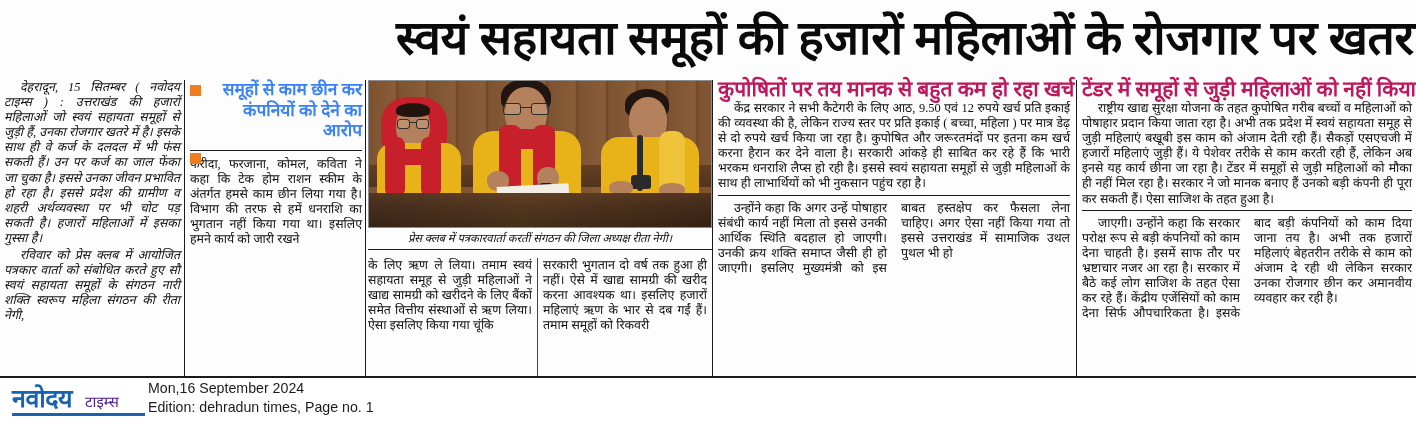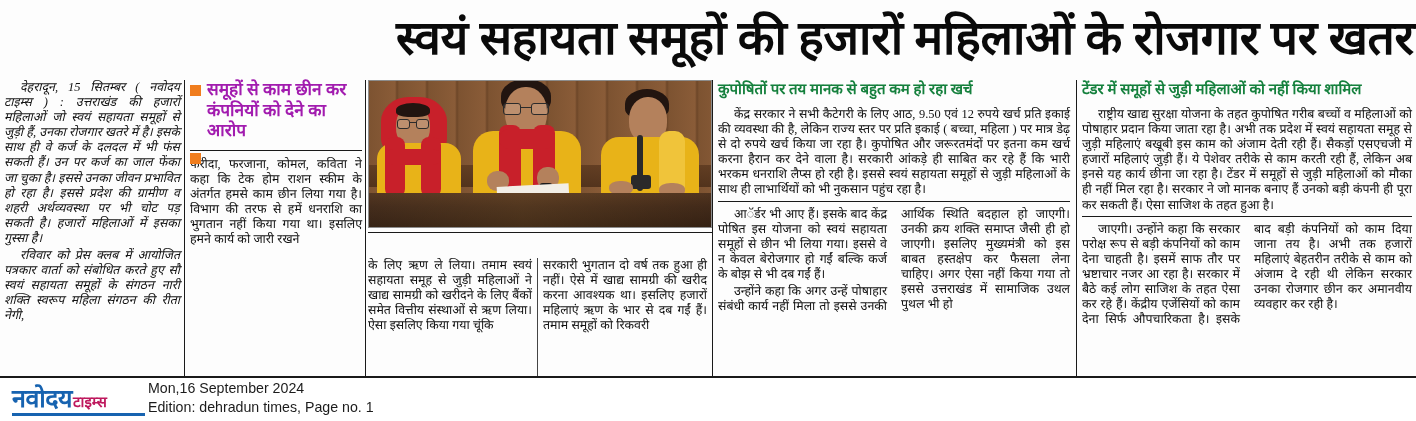--- a/index.html
+++ b/index.html
@@ -84,21 +84,22 @@
   
   #col2 { left: 190px; width: 172px; }
   .bullets { margin: 0 0 8px 0; padding: 0; list-style: none; }
   .bullet-li {
     position: relative;
     padding-left: 17px;
     font-weight: bold;
     font-size: 17.3px;
     line-height: 20.5px;
     margin-bottom: 6px;
-    color: #a21caf;
+    color: #3b82f6;
+    text-align: right;
   }
   .bullet-sq {
     position: absolute;
     left: 0;
     top: 5px;
     width: 11px;
     height: 11px;
     background: #f07d1e;
     display: block;
   }
@@ -178,24 +179,24 @@
     margin: 4px 0 6px 0;
   }
 
   
   #col3 { left: 368px; width: 164px; top: 178px; }
   #col4 { left: 543px; width: 164px; top: 178px; font-family: Liberation Serif, serif; }
 
   
   .sub-headline {
     font-weight: bold;
-    font-size: 15px;
+    font-size: 21px;
     line-height: 19px;
-    margin: 0 0 8px 0;
-    color: #15803d;
+    margin: 0 0 2px 0;
+    color: #be185d;
     white-space: nowrap;
   }
   #sec-a { left: 718px; width: 352px; }
   #sec-b { left: 1082px; width: 330px; }
   .sec-rule {
     border: none;
     border-top: 1.6px solid #1a1a1a;
     margin: 3px 0 5px 0;
   }
   .twocol-lower { column-count: 2; column-gap: 14px; }
@@ -225,25 +226,25 @@
   .logo-main {
     font-family: "Liberation Serif", "DejaVu Serif", serif;
     font-weight: bold;
     font-size: 25px;
     line-height: 25px;
     color: #1763b0;
     letter-spacing: -0.5px;
   }
   .logo-sub {
     font-family: "Liberation Serif", "DejaVu Serif", serif;
-    font-weight: bold;
+    font-weight: normal;
     font-size: 15px;
     line-height: 15px;
-    margin-left: 1px;
-    color: #be185d;
+    margin-left: 13px;
+    color: #4c1d95;
   }
   .logo-underline {
     position: absolute;
     left: 12px; top: 37px;
     width: 133px; height: 3px;
     background: #1763b0;
   }
   .meta {
     position: absolute;
     left: 148px;
@@ -333,41 +334,41 @@
           <div style="position:absolute; left:36px; top:46px; width:6px; height:56px; background:#2a2a2a; border-radius:3px;"></div>
           <div style="position:absolute; left:30px; top:86px; width:20px; height:14px; background:#2a2a2a; border-radius:3px;"></div>
           <div class="hand" style="left:8px; top:92px; width:24px; height:14px;"></div>
           <div class="hand" style="left:58px; top:94px; width:26px; height:14px;"></div>
         </div>
 
         <div class="paper-sheet" style="left:128px; bottom:26px; width:72px; height:16px;"></div>
         <div class="table-top"></div>
         <div class="table-shine"></div>
       </div>
+      <div class="caption">प्रेस क्लब में पत्रकारवार्ता करतीं संगठन की जिला अध्यक्ष रीता नेगी।</div>
       <hr class="caption-rule">
     </div>
 
     <div class="col" id="col3">
       <p class="para noindent">के लिए ऋण ले लिया। तमाम स्वयं सहायता समूह से जुड़ी महिलाओं ने खाद्य सामग्री को खरीदने के लिए बैंकों समेत वित्तीय संस्थाओं से ऋण लिया। ऐसा इसलिए किया गया चूंकि</p>
     </div>
 
     <div class="vrule thin" style="left:537px; top:178px; height:118px;"></div>
 
     <div class="col" id="col4">
       <p class="para noindent">सरकारी भुगतान दो वर्ष तक हुआ ही नहीं। ऐसे में खाद्य सामग्री की खरीद करना आवश्यक था। इसलिए हजारों महिलाएं ऋण के भार से दब गईं हैं। तमाम समूहों को रिकवरी</p>
     </div>
 
     <div class="vrule" style="left:712px; top:0; height:296px;"></div>
 
     <div class="col" id="sec-a">
       <div class="sub-headline">कुपोषितों पर तय मानक से बहुत कम हो रहा खर्च</div>
       <p class="para">केंद्र सरकार ने सभी कैटेगरी के लिए आठ, 9.50 एवं 12 रुपये खर्च प्रति इकाई की व्यवस्था की है, लेकिन राज्य स्तर पर प्रति इकाई ( बच्चा, महिला ) पर मात्र डेढ़ से दो रुपये खर्च किया जा रहा है। कुपोषित और जरूरतमंदों पर इतना कम खर्च करना हैरान कर देने वाला है। सरकारी आंकड़े ही साबित कर रहे हैं कि भारी भरकम धनराशि लैप्स हो रही है। इससे स्वयं सहायता समूहों से जुड़ी महिलाओं के साथ ही लाभार्थियों को भी नुकसान पहुंच रहा है।</p>
       <hr class="sec-rule">
       <div class="twocol-lower">
-        <p class="para">आॅर्डर भी आए हैं। इसके बाद केंद्र पोषित इस योजना को स्वयं सहायता समूहों से छीन भी लिया गया। इससे वे न केवल बेरोजगार हो गईं बल्कि कर्ज के बोझ से भी दब गईं हैं।</p>
         <p class="para">उन्होंने कहा कि अगर उन्हें पोषाहार संबंधी कार्य नहीं मिला तो इससे उनकी आर्थिक स्थिति बदहाल हो जाएगी। उनकी क्रय शक्ति समाप्त जैसी ही हो जाएगी। इसलिए मुख्यमंत्री को इस बाबत हस्तक्षेप कर फैसला लेना चाहिए। अगर ऐसा नहीं किया गया तो इससे उत्तराखंड में सामाजिक उथल पुथल भी हो</p>
       </div>
     </div>
 
     <div class="vrule" style="left:1076px; top:0; height:296px;"></div>
 
     <div class="col" id="sec-b">
       <div class="sub-headline">टेंडर में समूहों से जुड़ी महिलाओं को नहीं किया शामिल</div>
       <p class="para">राष्ट्रीय खाद्य सुरक्षा योजना के तहत कुपोषित गरीब बच्चों व महिलाओं को पोषाहार प्रदान किया जाता रहा है। अभी तक प्रदेश में स्वयं सहायता समूह से जुड़ी महिलाएं बखूबी इस काम को अंजाम देती रही हैं। सैकड़ों एसएचजी में हजारों महिलाएं जुड़ी हैं। ये पेशेवर तरीके से काम करती रही हैं, लेकिन अब इनसे यह कार्य छीना जा रहा है। टेंडर में समूहों से जुड़ी महिलाओं को मौका ही नहीं मिल रहा है।  सरकार ने जो मानक बनाए हैं उनको बड़ी कंपनी ही पूरा कर सकती हैं। ऐसा साजिश के तहत हुआ है।</p>
       <hr class="sec-rule">

